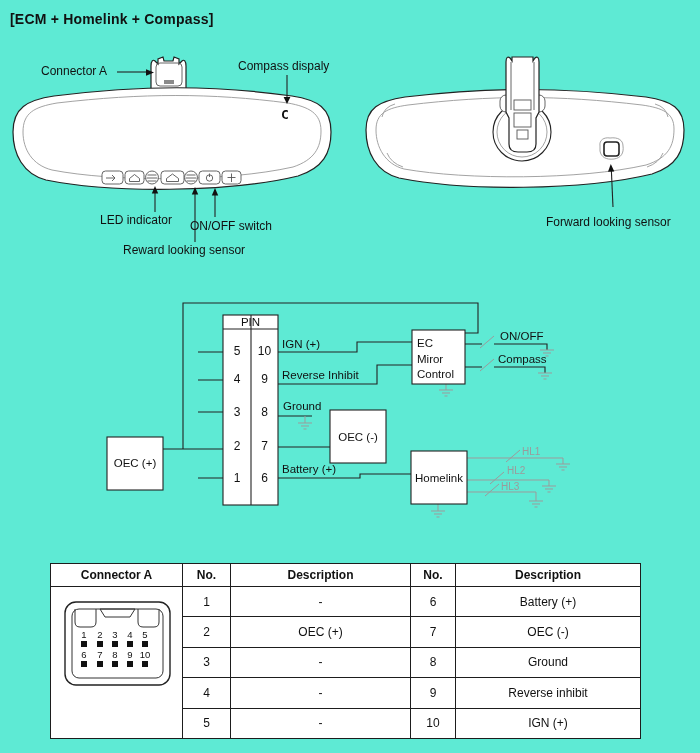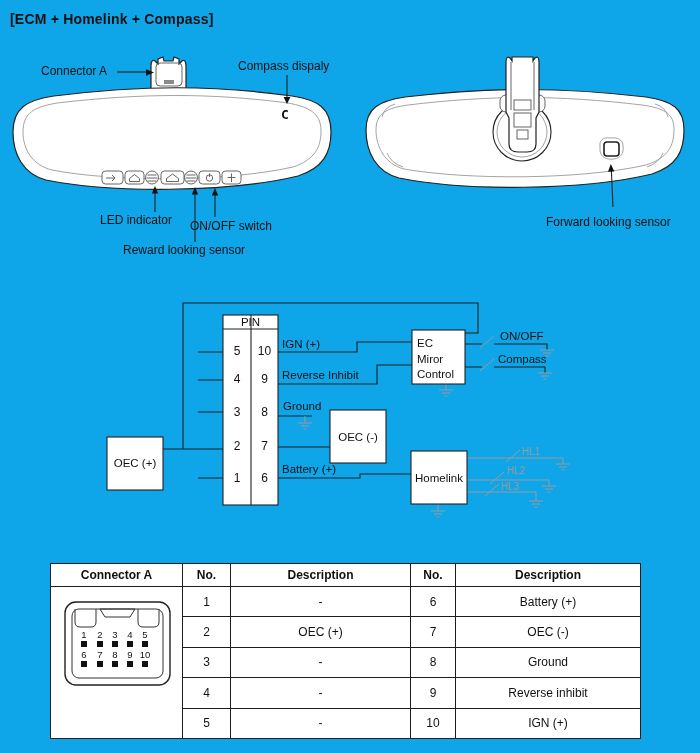--- a/index.html
+++ b/index.html
@@ -1,16 +1,16 @@
 <!DOCTYPE html>
 <html><head>
 <meta charset="utf-8">
 <style>
   html,body{margin:0;padding:0;background:#fff;}
-  .page{position:relative;width:700px;height:753px;background:#0ea5e9;overflow:hidden;
+  .page{position:relative;width:700px;height:753px;background:#5eead4;overflow:hidden;
         font-family:"Liberation Sans",sans-serif;color:#111;}
   .title{position:absolute;left:10px;top:11px;font-size:14px;font-weight:bold;letter-spacing:.2px;}
   #art{position:absolute;left:0;top:0;}
   svg text{font-family:"Liberation Sans",sans-serif;fill:#111;}
   .t12{font-size:12px;}
   .t11{font-size:11.5px;}
   .t10g{font-size:10px;fill:#9b9b9b;}
   .comp{font-family:"DejaVu Sans Mono",monospace;font-weight:bold;font-size:13px;}
   .ln{stroke:#222;stroke-width:1.1;fill:none;}
   .ln2{stroke:#222;stroke-width:1.2;fill:#fff;}

